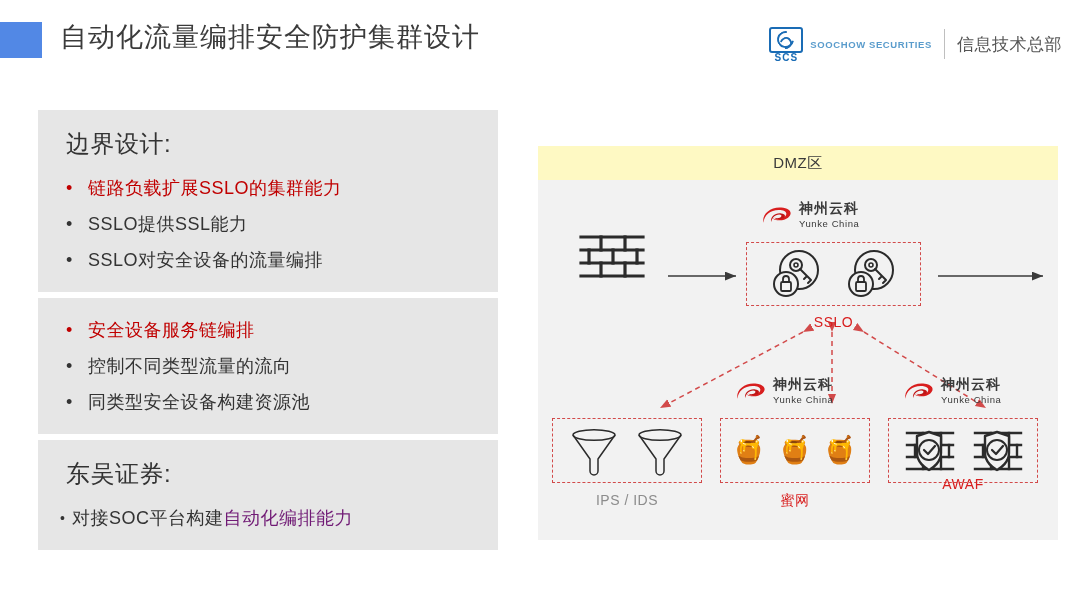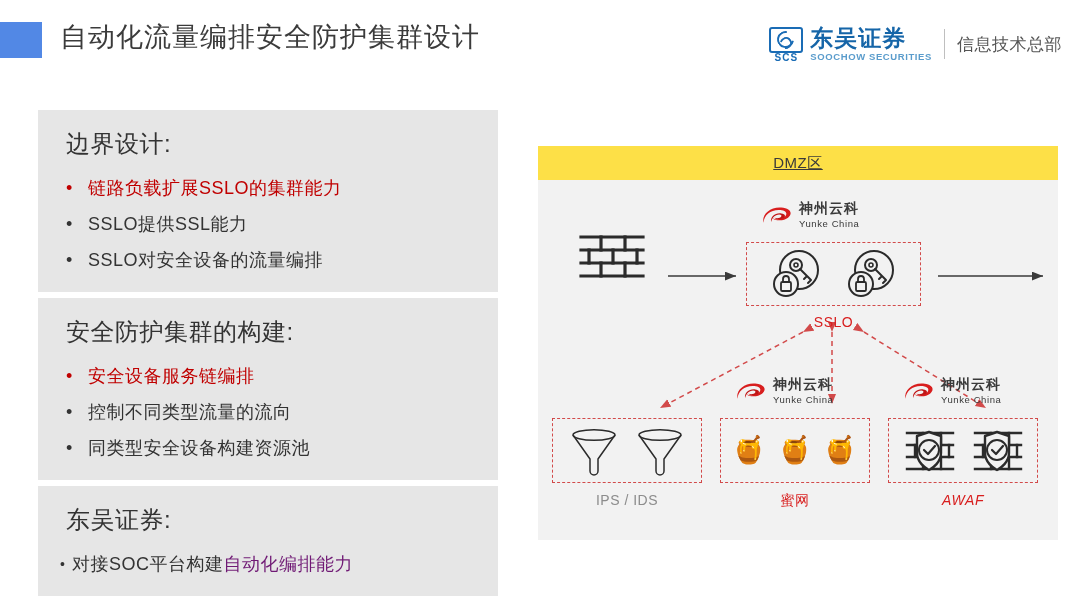--- a/index.html
+++ b/index.html
@@ -78,22 +78,22 @@
   .lp-item.tight { padding-left:22px; }
   .lp-item.tight .bullet { width:12px; font-size:14px; }
   .red-inline { color:#701a75; }
 
   
   #diagram {
     position:absolute; left:538px; top:146px; width:520px; height:394px;
     background:#F2F2F2;
   }
   #dmz-header {
-    height:34px; background:#fde047; display:flex; align-items:center;
-    justify-content:center; font-size:15px; color:#3a3a3a; letter-spacing:.5px;text-decoration:underline;
+    height:34px; background:#fef9c3; display:flex; align-items:center;
+    justify-content:center; font-size:15px; color:#3a3a3a; letter-spacing:.5px;
   }
   #diagram-body { position:relative; width:520px; height:360px; }
 
   
   #fw-block { position:absolute; left:22px; top:52px; width:104px; text-align:center; }
   .brickwall { display:block; margin:0 auto; }
   #fw-label {
     margin-top:12px; font-size:13px; color:#8c8c8c; line-height:17px;
   }
 
@@ -125,21 +125,21 @@
   #sslo-label { left:208px; top:134px; width:175px; }
   #sslo-logo  { left:222px; top:22px; }
 
   
   #ips-box   { left:14px;  top:238px; width:150px; height:65px; }
   #ips-label { left:14px;  top:312px; width:150px; }
   #honey-box { left:182px; top:238px; width:150px; height:65px; }
   #honey-label { left:182px; top:312px; width:150px; }
   #honey-logo { left:196px; top:198px; }
   #awaf-box  { left:350px; top:238px; width:150px; height:65px; }
-  #awaf-label{ left:350px; top:312px; width:150px;font-style:italic; }
+  #awaf-label{ left:350px; top:296px; width:150px; }
   #awaf-logo { left:364px; top:198px; }
 
   .icon-row {
     position:absolute; width:100%; height:100%;
     display:flex; align-items:center; justify-content:space-evenly;
   }
   .honeypot { font-size:27px; line-height:1; }
 
   #diag-svg { position:absolute; left:0; top:0; width:520px; height:360px; pointer-events:none; }
 </style>
@@ -153,21 +153,20 @@
     <div id="page-title">自动化流量编排安全防护集群设计</div>
 
     <div id="brand">
       <div id="brand-mark">
         <div class="bm-box"></div>
         <div class="bm-s"></div>
         <div class="bm-s2"></div>
         <div class="bm-scs">SCS</div>
       </div>
       <div>
-        <div id="brand-zh">东吴证券</div>
         <div id="brand-en">SOOCHOW SECURITIES</div>
       </div>
       <div id="brand-divider"></div>
       <div id="brand-dept">信息技术总部</div>
     </div>
   </div>
 
   <div id="left-panel">
 
     <div class="lp-section">
@@ -180,21 +179,20 @@
         <span class="bullet">•</span>
         <span class="txt">SSLO提供SSL能力</span>
       </div>
       <div class="lp-item">
         <span class="bullet">•</span>
         <span class="txt">SSLO对安全设备的流量编排</span>
       </div>
     </div>
 
     <div class="lp-section">
-      <div class="lp-heading">安全防护集群的构建:</div>
       <div class="lp-item red">
         <span class="bullet">•</span>
         <span class="txt">安全设备服务链编排</span>
       </div>
       <div class="lp-item">
         <span class="bullet">•</span>
         <span class="txt">控制不同类型流量的流向</span>
       </div>
       <div class="lp-item">
         <span class="bullet">•</span>

